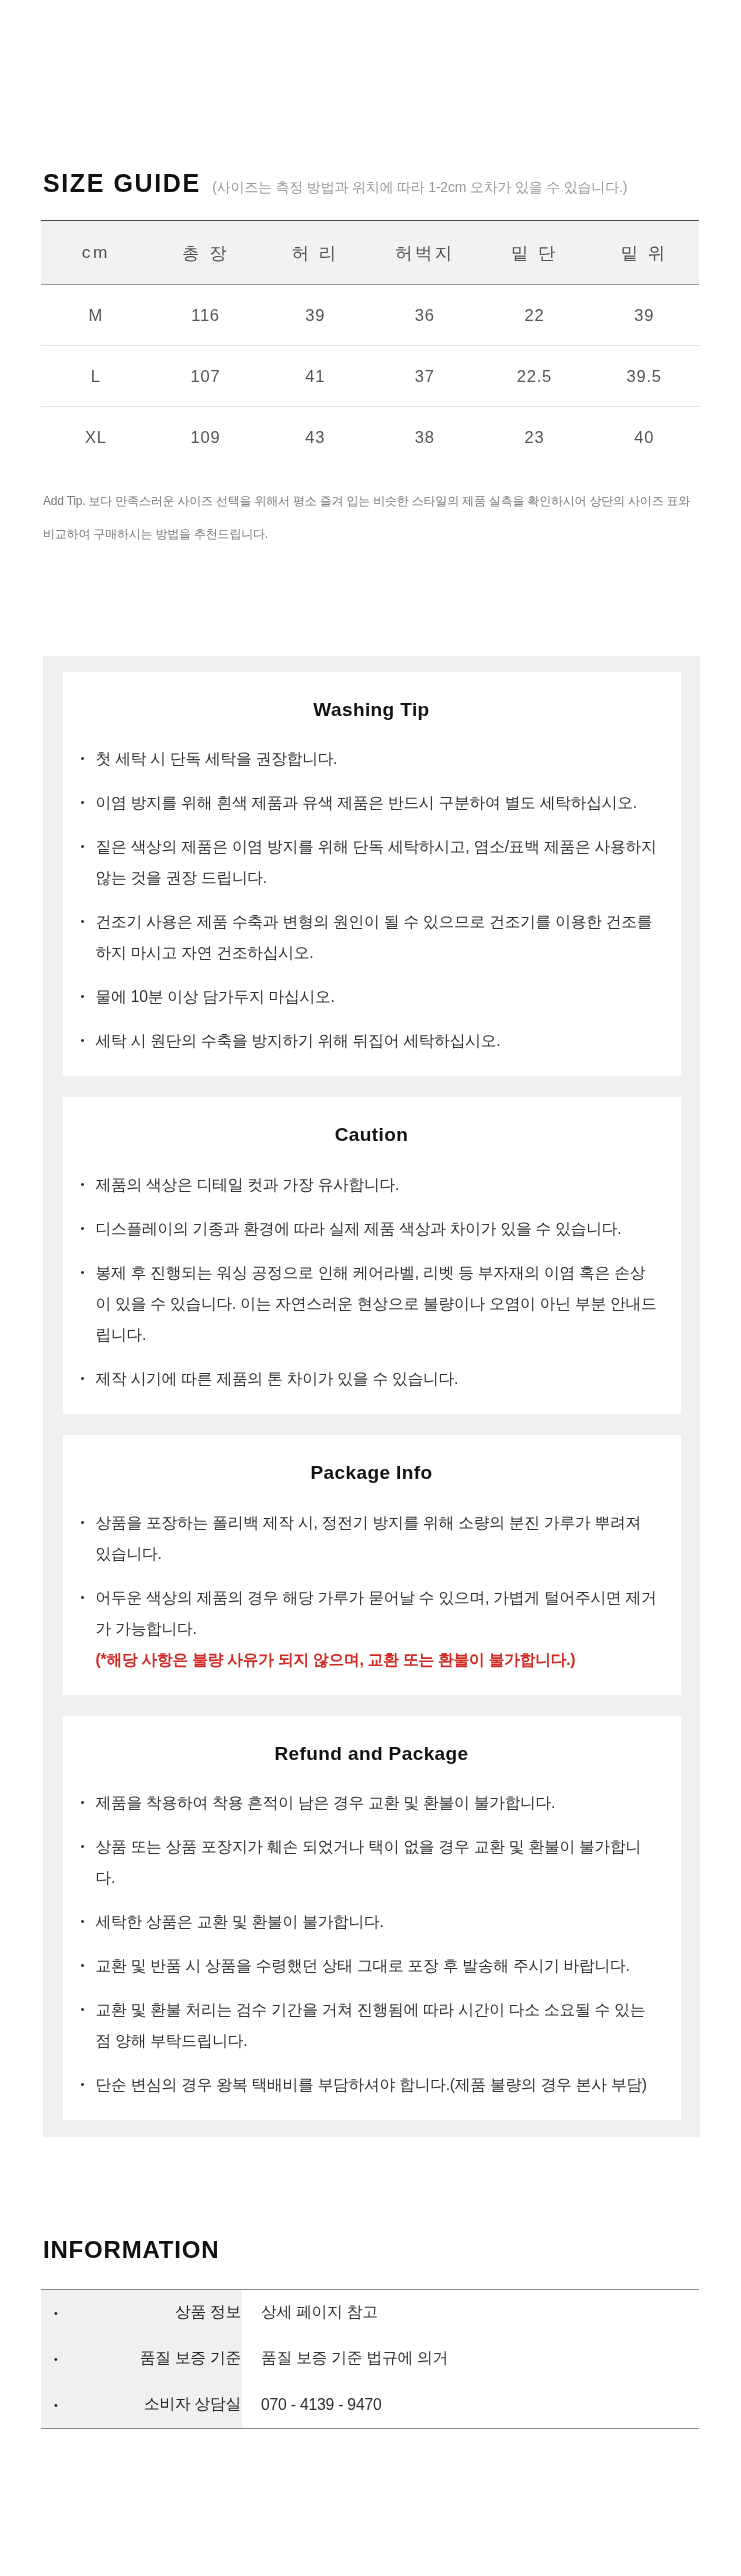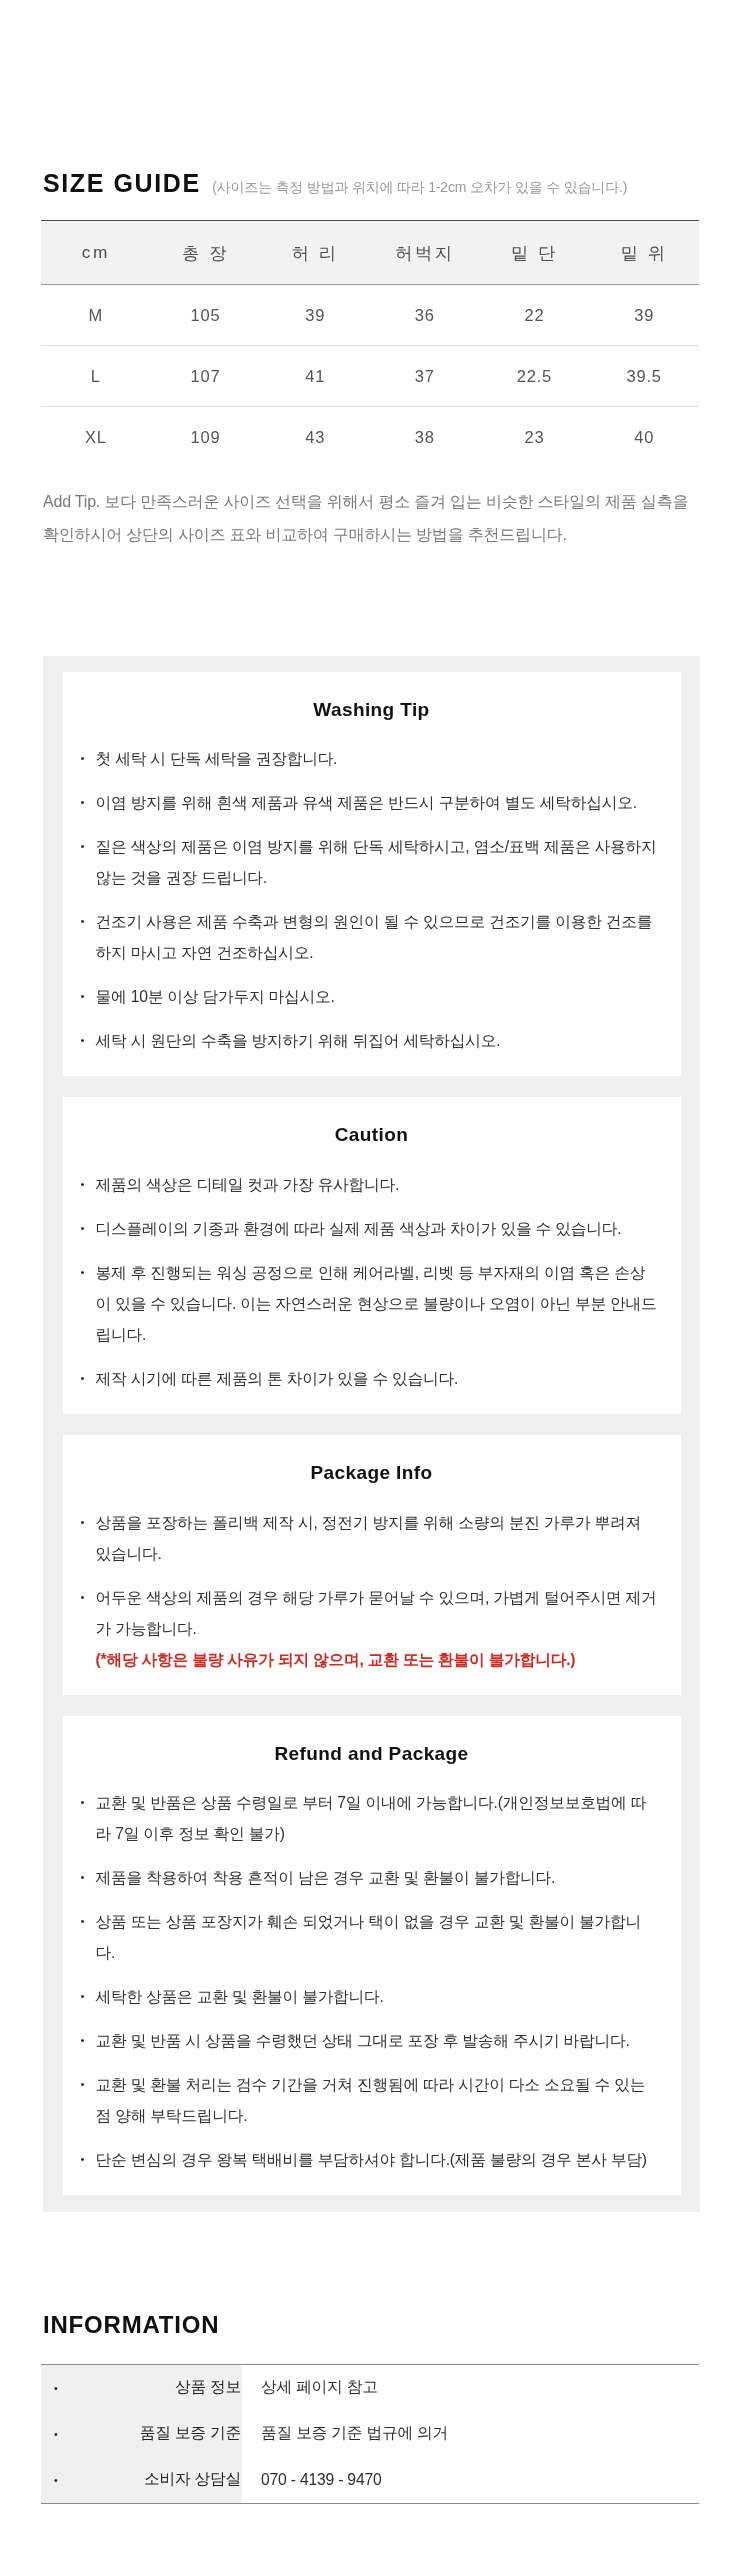--- a/index.html
+++ b/index.html
@@ -20,21 +20,21 @@
   .size-table th{
     height:61px;background:#f2f2f2;font-weight:400;font-size:17.3px;color:#4f4f4f;
     letter-spacing:2.5px;border-bottom:0.8px solid #9a9a9a;
   }
   .size-table td{
     height:58px;text-align:center;font-size:16.5px;color:#555;letter-spacing:0.8px;
   }
   .size-table tbody tr + tr td{border-top:0.8px solid #e2e2e2;}
   
   .add-tip{
-    width:653px;margin:18px 0 0 43px;font-size:16px;line-height:33px;color:#7a7a7a;
+    width:653px;margin:18px 0 0 43px;font-size:12px;line-height:33px;color:#7a7a7a;
     letter-spacing:-0.2px;
   }
   
   .notice-wrap{
     width:657px;margin:105px 0 16px 43px;background:#f0f0f0;padding:15.7px 0 16.5px;
   }
   .notice-box{
     width:618px;margin:0 auto 21.4px;background:#ffffff;
     padding:25px 0 20px;box-sizing:border-box;
   }
@@ -87,21 +87,21 @@
       <th>총 장</th>
       <th>허 리</th>
       <th>허벅지</th>
       <th>밑 단</th>
       <th>밑 위</th>
     </tr>
   </thead>
   <tbody>
     <tr>
       <td>M</td>
-      <td>105</td>
+      <td>116</td>
       <td>39</td>
       <td>36</td>
       <td>22</td>
       <td>39</td>
     </tr>
     <tr>
       <td>L</td>
       <td>107</td>
       <td>41</td>
       <td>37</td>
@@ -150,21 +150,20 @@
     <ul class="notice-list">
       <li>상품을 포장하는 폴리백 제작 시, 정전기 방지를 위해 소량의 분진 가루가 뿌려져 있습니다.</li>
       <li style="margin-bottom:0;">어두운 색상의 제품의 경우 해당 가루가 묻어날 수 있으며, 가볍게 털어주시면 제거가 가능합니다.</li>
     </ul>
     <div class="red-note" id="red-note" style="color: rgb(207, 43, 36); font-weight: bold;">(*해당 사항은 불량 사유가 되지 않으며, 교환 또는 환불이 불가합니다.)</div>
   </div>
 
   <div class="notice-box">
     <h3 class="notice-title">Refund and Package</h3>
     <ul class="notice-list">
-      <li>교환 및 반품은 상품 수령일로 부터 7일 이내에 가능합니다.(개인정보보호법에 따라 7일 이후 정보 확인 불가)</li>
       <li>제품을 착용하여 착용 흔적이 남은 경우 교환 및 환불이 불가합니다.</li>
       <li>상품 또는 상품 포장지가 훼손 되었거나 택이 없을 경우 교환 및 환불이 불가합니다.</li>
       <li>세탁한 상품은 교환 및 환불이 불가합니다.</li>
       <li>교환 및 반품 시 상품을 수령했던 상태 그대로 포장 후 발송해 주시기 바랍니다.</li>
       <li>교환 및 환불 처리는 검수 기간을 거쳐 진행됨에 따라 시간이 다소 소요될 수 있는 점 양해 부탁드립니다.</li>
       <li>단순 변심의 경우 왕복 택배비를 부담하셔야 합니다.(제품 불량의 경우 본사 부담)</li>
     </ul>
   </div>
 
 </div>

